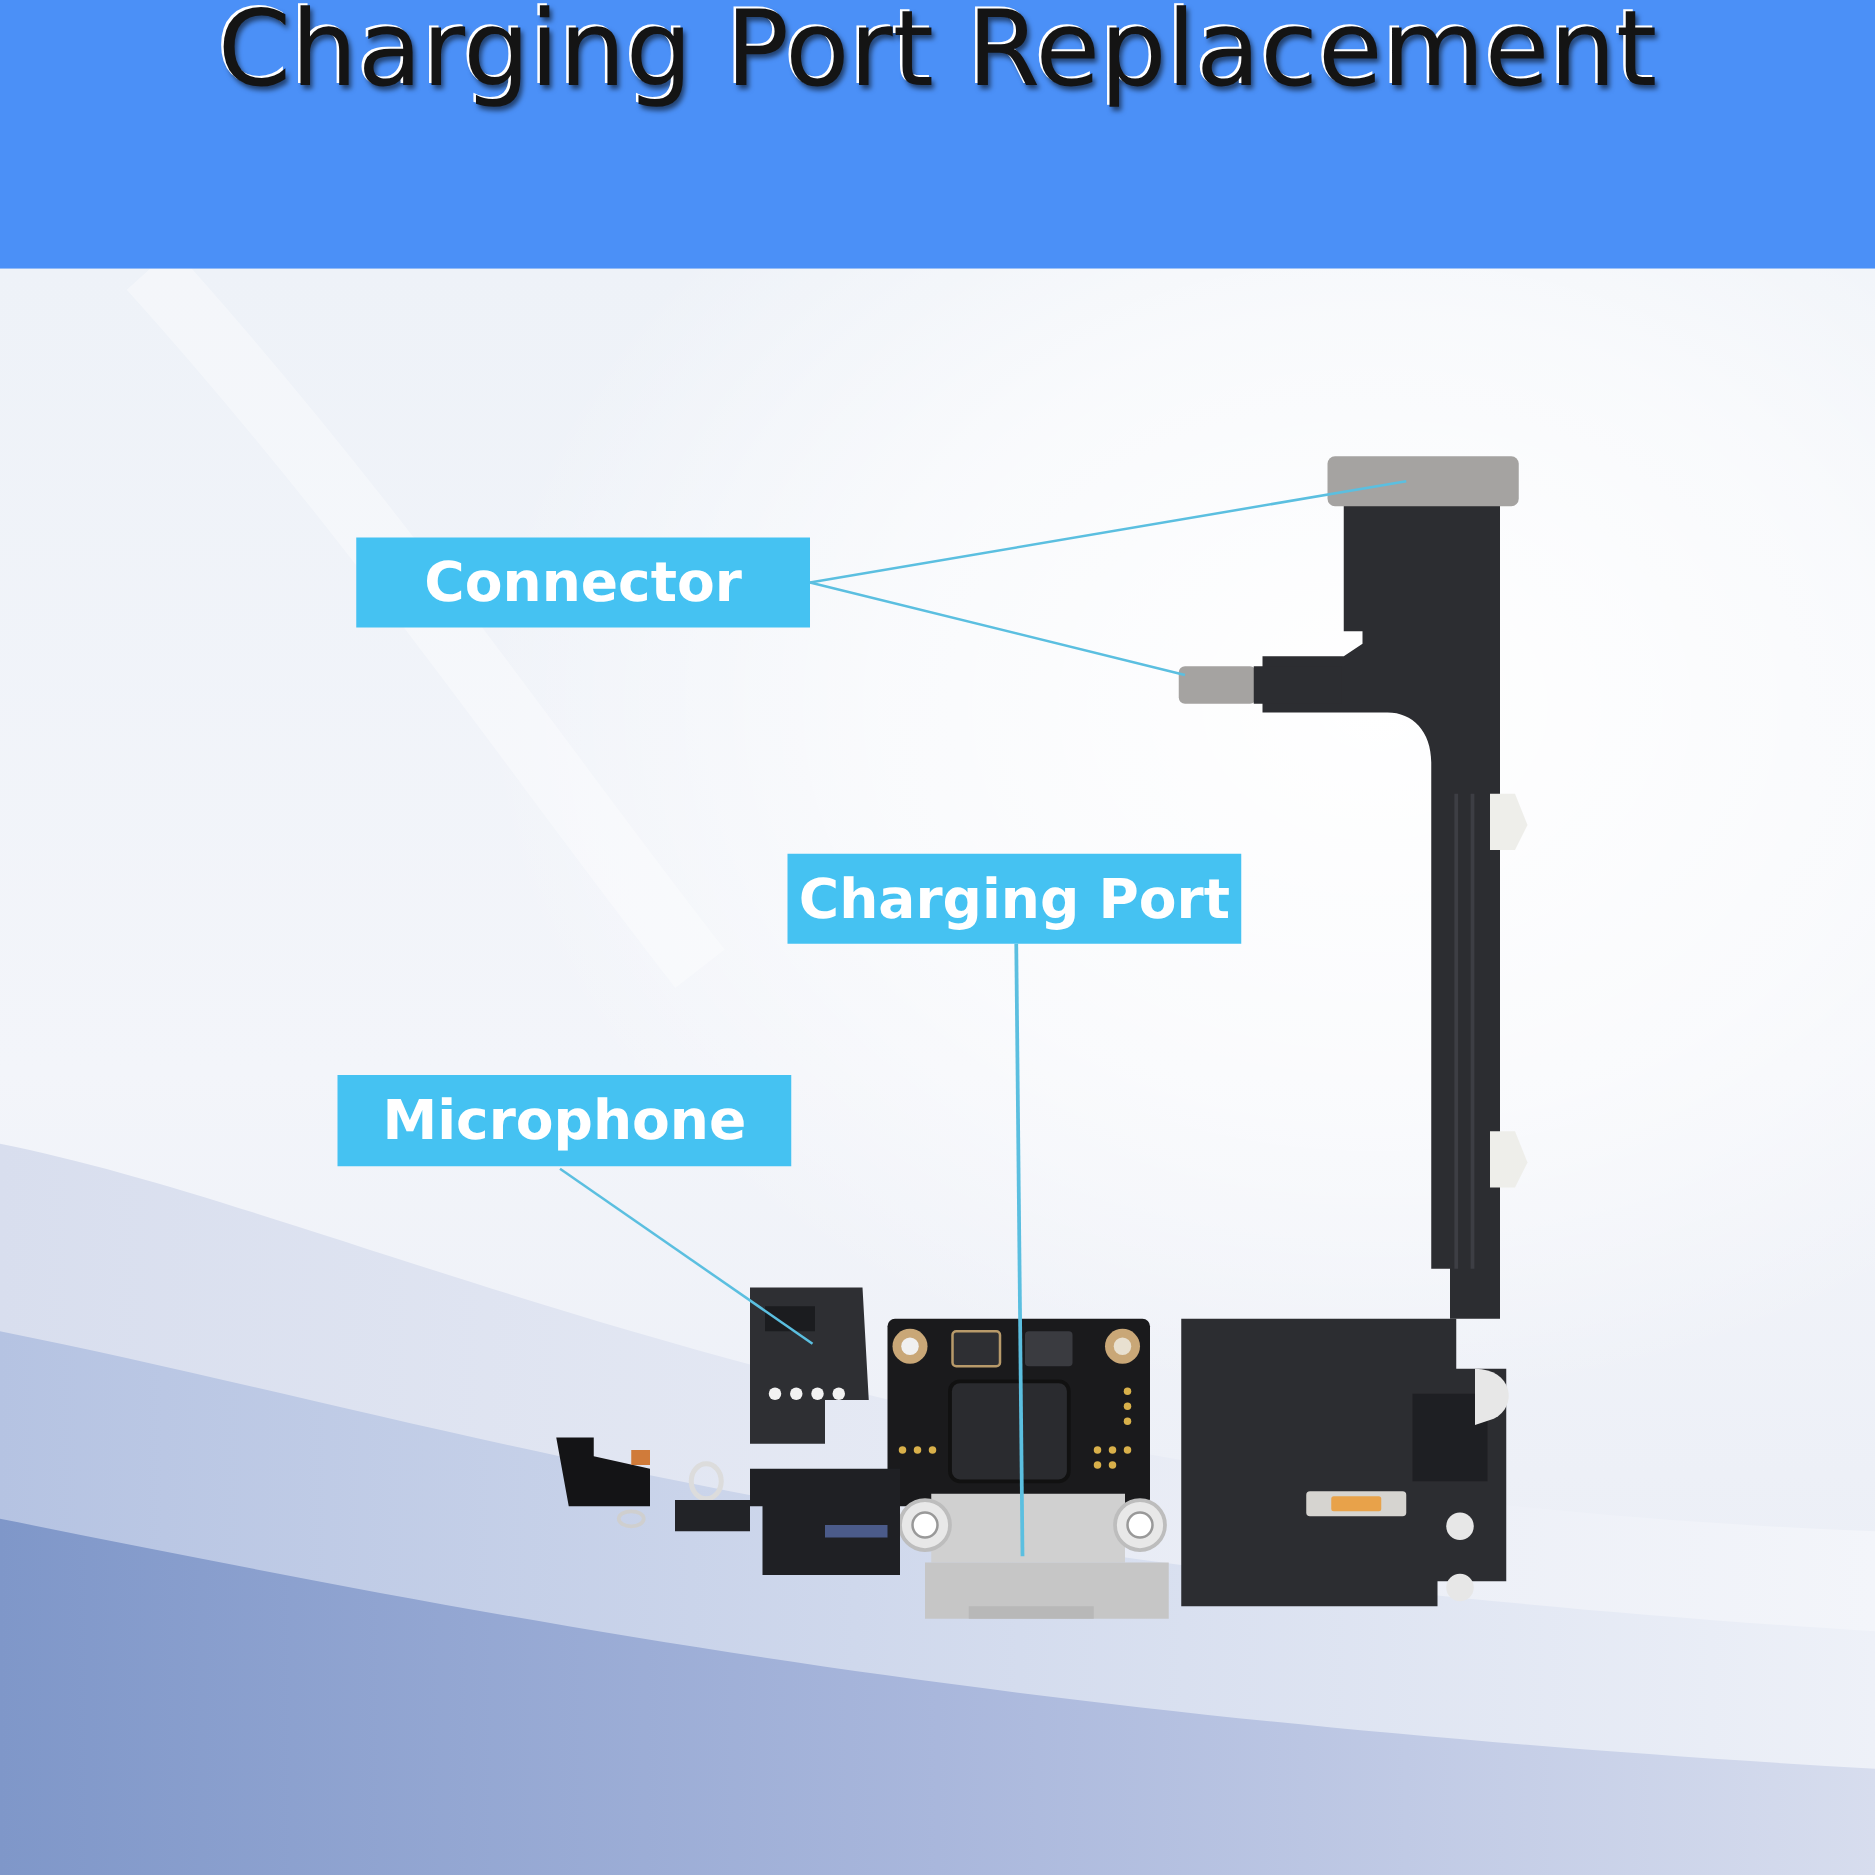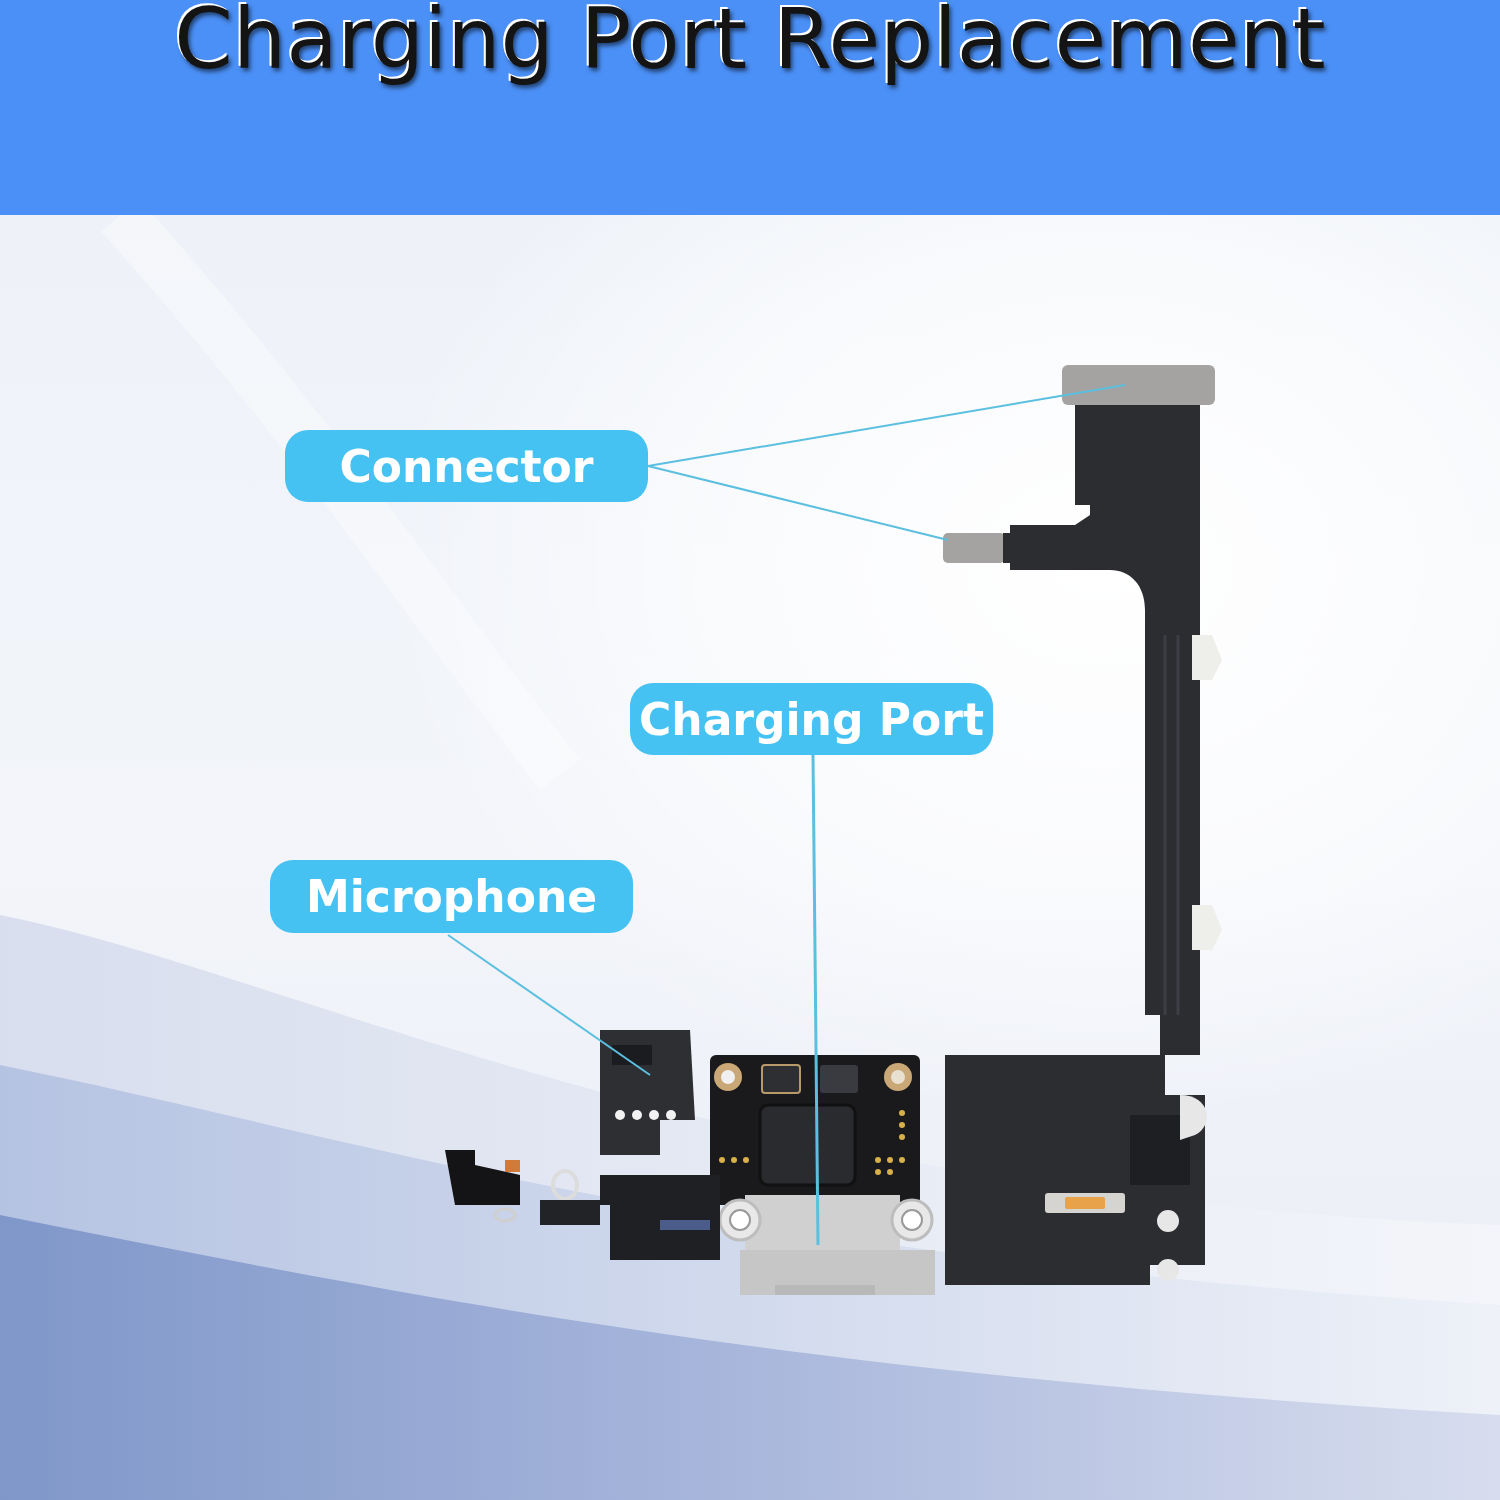--- a/index.html
+++ b/index.html
@@ -25,21 +25,20 @@
     background:
       radial-gradient(ellipse 900px 700px at 1100px 350px, #ffffff 0%, rgba(255,255,255,0.6) 45%, rgba(255,255,255,0) 80%),
       linear-gradient(180deg, #eef2f8 0%, #f3f5fa 50%, #e7ebf4 100%);
   }
   .stage svg.bg { position: absolute; left: 0; top: 0; }
   .callout {
     position: absolute; background: #45c2f2; color: #ffffff;
     display: flex; align-items: center; justify-content: center;
     font-family: "DejaVu Sans", sans-serif; font-weight: bold;
     font-size: 44px;
-    border-radius: 23px;
   }
   .product { position: absolute; left: 0; top: 0; }
   .watermark {
     position: absolute; right: 40px; bottom: 60px;
     font-family: "DejaVu Sans", sans-serif; font-size: 20px;
     color: rgba(200,208,225,0.6); letter-spacing: 1px;
   }
 </style>
 </head>
 <body>

